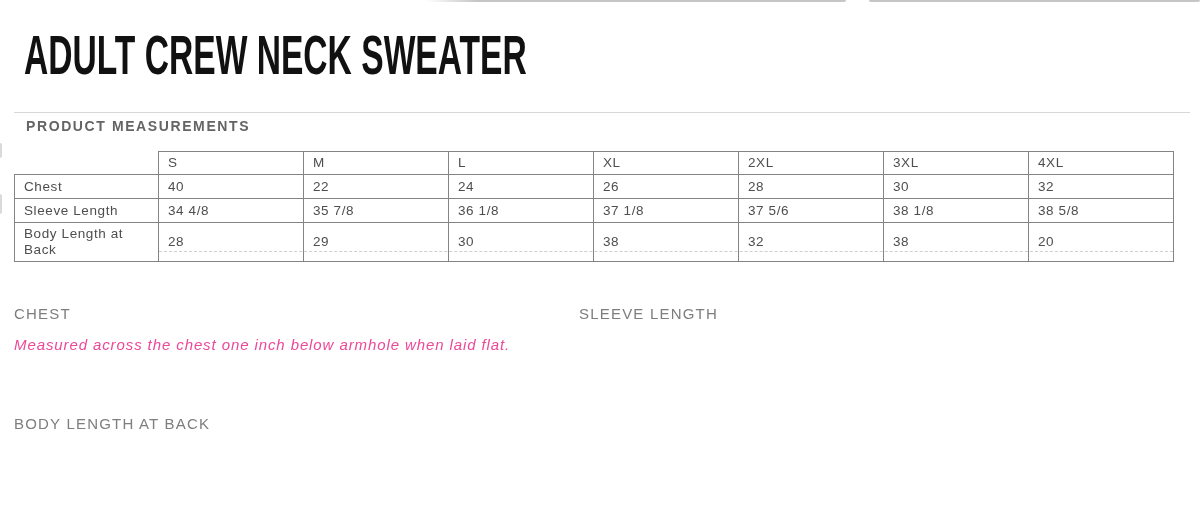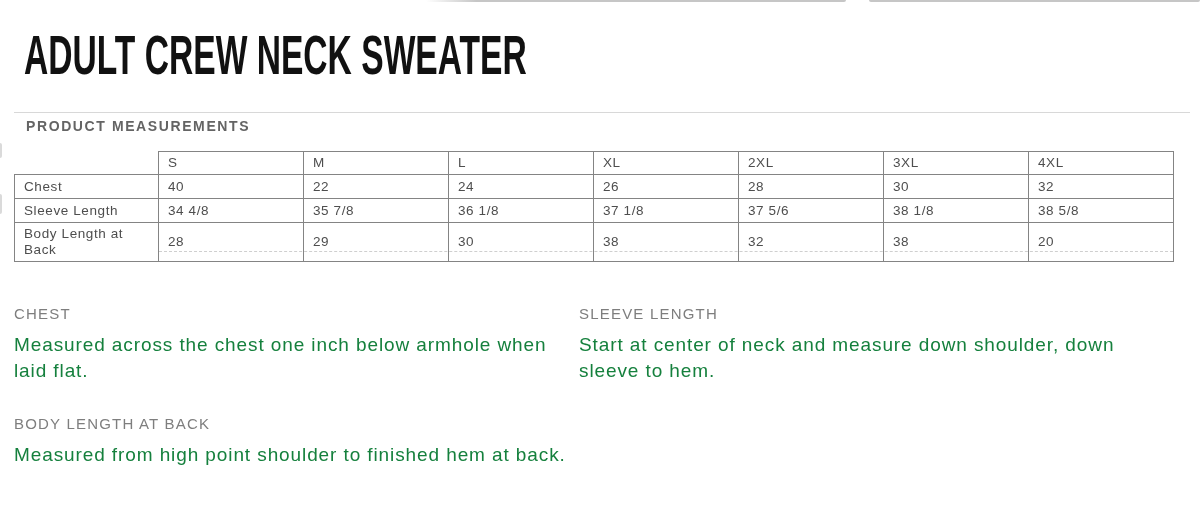--- a/index.html
+++ b/index.html
@@ -55,21 +55,21 @@
   col.c-size  { width: 145px; }
 
   .table-dashed-artifact {
     position: absolute; left: 159px; top: 251px; width: 1014px; height: 0;
     border-top: 1px dashed #cfcfcf;
   }
 
   
   .def { position: absolute; }
   .def-heading { font-size: 15px; font-weight: 400; letter-spacing: 1.2px; color: #7e7e7e; }
-  .def-text { font-size: 19px; letter-spacing: 0.9px; color: #15803d; line-height: 26px; }
+  .def-text { font-size: 15px; letter-spacing: 0.9px; color: #ec4899; line-height: 26px; font-style: italic; }
   .def.chest  { left: 14px;  top: 305px; width: 552px; }
   .def.sleeve { left: 579px; top: 305px; width: 540px; }
   .def.bodylen{ left: 14px;  top: 415px; width: 560px; }
   .def .def-text { margin-top: 10px; }
 </style>
 </head>
 <body>
 
 <div class="top-line a"></div>
 <div class="top-line b"></div>
@@ -142,19 +142,17 @@
 </div>
 <div class="table-dashed-artifact"></div>
 
 <div class="def chest">
   <div class="def-heading">CHEST</div>
   <div class="def-text">Measured across the chest one inch below armhole when laid flat.</div>
 </div>
 
 <div class="def sleeve">
   <div class="def-heading">SLEEVE LENGTH</div>
-  <div class="def-text">Start at center of neck and measure down shoulder, down sleeve to hem.</div>
 </div>
 
 <div class="def bodylen">
   <div class="def-heading">BODY LENGTH AT BACK</div>
-  <div class="def-text">Measured from high point shoulder to finished hem at back.</div>
 </div>
 
 </body></html>

